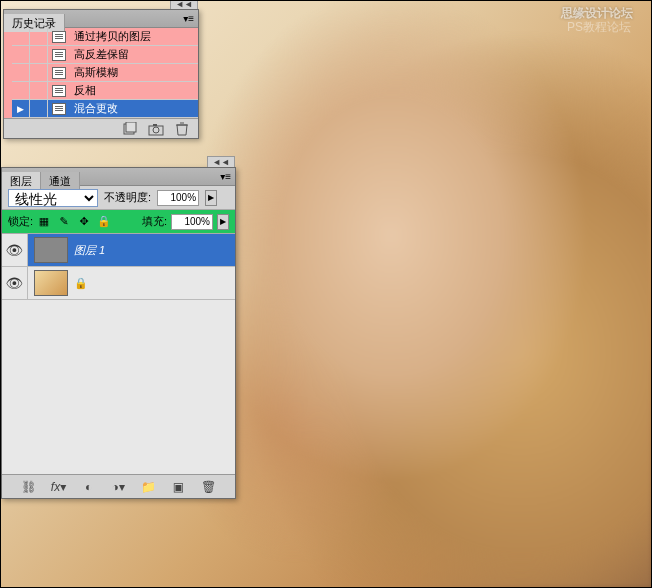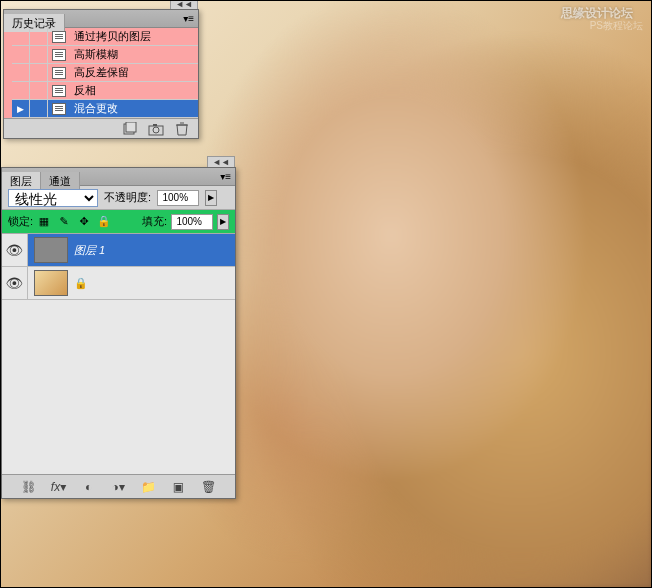--- a/index.html
+++ b/index.html
@@ -1,19 +1,19 @@
 <!DOCTYPE html>
 <html><head>
 <meta charset="utf-8">
 <style>
 * { margin: 0; padding: 0; box-sizing: border-box; font-family: "Microsoft YaHei", Arial, sans-serif; }
 body { width: 652px; height: 588px; background: linear-gradient(135deg, #f5e8d0 0%, #e8d4b0 30%, #d4a870 60%, #c08850 80%, #8a6040 100%); position: relative; overflow: hidden; border: 1px solid #000; }
 .bg-face { position: absolute; top: 0; left: 0; width: 100%; height: 100%; background: radial-gradient(ellipse 280px 350px at 60% 40%, #e8c8a8 0%, #d8b088 40%, transparent 70%), radial-gradient(ellipse 200px 250px at 45% 70%, #c89060 0%, transparent 60%), radial-gradient(ellipse 350px 400px at 80% 60%, #d4a868 0%, #b88850 50%, transparent 80%); filter: blur(2px); }
 .watermark { position: absolute; top: 4px; right: 18px; color: rgba(255,255,255,0.6); font-size: 12px; font-weight: bold; text-shadow: 0 0 3px rgba(0,0,0,0.3); }
-.watermark2 { position: absolute; top: 18px; right: 8px; color: rgba(255,255,255,0.4); font-size: 10px; margin-left: 13px; }
+.watermark2 { position: absolute; top: 18px; right: 20px; color: rgba(255,255,255,0.4); font-size: 12px; margin-left: 13px; }
 
 .panel { position: absolute; background: #d4d4d4; border: 1px solid #6b6b6b; box-shadow: 2px 2px 5px rgba(0,0,0,0.3); }
 .panel-header { background: linear-gradient(#b8b8b8, #a8a8a8); border-bottom: 1px solid #888; display: flex; align-items: center; height: 18px; }
 .tab { background: #d4d4d4; border-right: 1px solid #999; padding: 2px 8px; font-size: 11px; height: 18px; display: flex; align-items: center; margin-top: 9px; }
 .tab.inactive { background: #b8b8b8; }
 .collapse-arrows { position: absolute; top: -12px; right: 0; background: #d4d4d4; padding: 0 4px; font-size: 9px; color: #444; border: 1px solid #999; border-bottom: none; }
 .menu-btn { margin-left: auto; padding: 0 4px; font-size: 10px; }
 
 .history-panel { top: 8px; left: 2px; width: 196px; }
 .history-list { background: #fca5a5; padding-left: 8px; }
@@ -24,21 +24,21 @@
 .history-icon { width: 14px; height: 12px; border: 1px solid #666; background: #fff; margin: 0 4px; position: relative; }
 .history-icon::after { content: ''; position: absolute; left: 2px; top: 2px; width: 8px; height: 1px; background: #666; box-shadow: 0 2px 0 #666, 0 4px 0 #666; }
 .history-label { padding-left: 4px; }
 .history-toolbar { background: #d4d4d4; border-top: 1px solid #999; height: 20px; display: flex; justify-content: flex-end; align-items: center; gap: 10px; padding: 0 8px; }
 .tb-icon { width: 16px; height: 14px; display: inline-block; }
 .pointer { font-size: 9px; }
 
 .layers-panel { top: 166px; left: 0; width: 235px; }
 .layers-controls { background: #d4d4d4; padding: 3px 6px; display: flex; align-items: center; gap: 6px; font-size: 11px; border-bottom: 1px solid #aaa; height: 24px; }
 .blend-select { background: #fff; border: 1px solid #7a9ac8; width: 90px; height: 18px; font-size: 14px; padding: 0 2px; }
-.value-input { background: #fff; border: 1px solid #999; width: 42px; height: 16px; font-size: 10px; text-align: right; padding-right: 10px; }
+.value-input { background: #fff; border: 1px solid #999; width: 42px; height: 16px; font-size: 10px; text-align: right; padding-right: 2px; }
 .arrow-btn { width: 12px; height: 16px; background: #d4d4d4; border: 1px solid #888; font-size: 8px; display: flex; align-items: center; justify-content: center; }
 .lock-row { background: #22c55e; padding: 3px 6px; display: flex; align-items: center; gap: 4px; font-size: 11px; border-bottom: 1px solid #aaa; height: 24px; }
 .lock-icons { display: flex; gap: 6px; }
 .lock-ic { width: 14px; height: 14px; display: flex; align-items: center; justify-content: center; font-size: 11px; }
 
 .layers-list { background: #e8e8e8; min-height: 240px; }
 .layer-item { display: flex; align-items: center; height: 33px; border-bottom: 1px solid #bbb; font-size: 11px; }
 .layer-item.selected { background: #3470c8; color: #fff; }
 .eye-col { width: 26px; height: 100%; border-right: 1px solid #bbb; display: flex; align-items: center; justify-content: center; background: #e8e8e8; }
 .layer-item.selected .eye-col { background: #e8e8e8; }
@@ -68,27 +68,27 @@
     <div class="history-item">
       <div class="history-col1"></div>
         <div class="history-col2"></div>
       <div class="history-icon"></div>
       <span class="history-label">通过拷贝的图层</span>
     </div>
     <div class="history-item">
       <div class="history-col1"></div>
         <div class="history-col2"></div>
       <div class="history-icon"></div>
-      <span class="history-label">高斯模糊</span>
+      <span class="history-label">高反差保留</span>
     </div>
     <div class="history-item">
       <div class="history-col1"></div>
         <div class="history-col2"></div>
       <div class="history-icon"></div>
-      <span class="history-label">高反差保留</span>
+      <span class="history-label">高斯模糊</span>
     </div>
     <div class="history-item">
       <div class="history-col1"></div>
         <div class="history-col2"></div>
       <div class="history-icon"></div>
       <span class="history-label">反相</span>
     </div>
     <div class="history-item selected">
       <div class="history-col1">
           <span class="pointer">▶</span>

